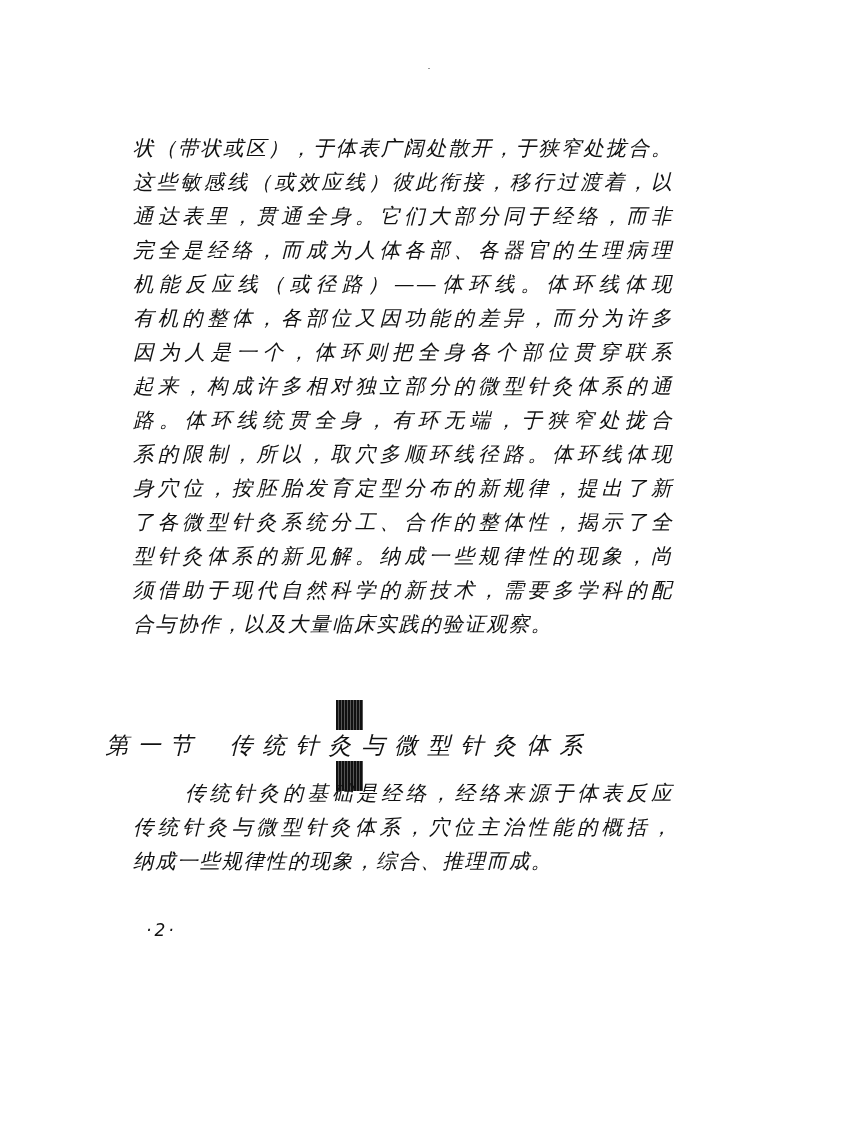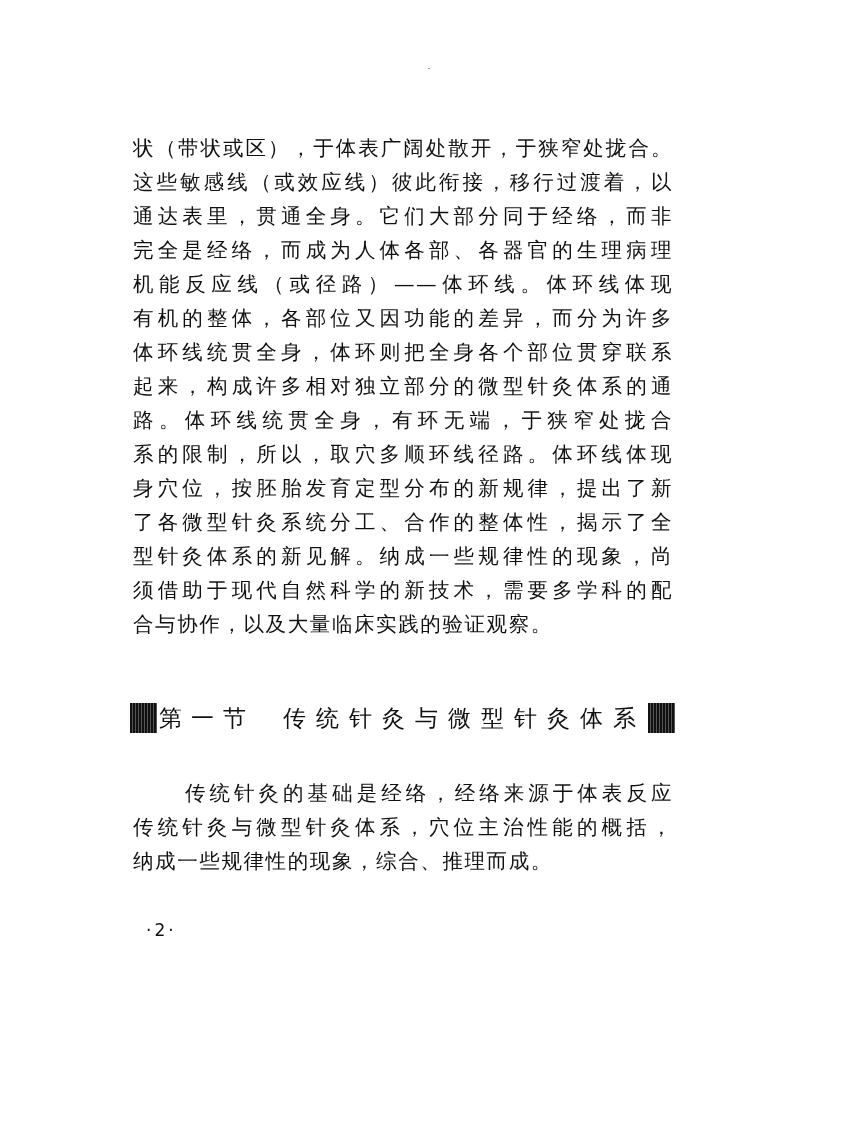--- a/index.html
+++ b/index.html
@@ -11,21 +11,21 @@
       width: 866px;
       height: 1122px;
       position: relative;
       overflow: hidden;
       color: #111111;
       font-family: "DejaVu Serif", "Liberation Serif", serif;
     }
     .page {
       position: absolute;
       left: 0; top: 0;
-      width: 866px; height: 1122px;
+      width: 866px; height: 1122px; font-style: italic;
     }
     .top-mark {
       position: absolute;
       left: 428px; top: 68px;
       width: 2px; height: 1px;
       background: #999;
     }
     .para {
       position: absolute;
       left: 133px;
@@ -53,20 +53,21 @@
       position: absolute;
       left: 130px;
       top: 700px;
       width: 438px;
       height: 36px;
       display: flex;
       align-items: center;
       justify-content: space-between;
       font-size: 23px;
       white-space: nowrap;
+      flex-direction: column;
     }
     .heading-block {
       width: 27px;
       height: 30px;
       background:
         repeating-linear-gradient(90deg, #111 0 2px, #555 2px 3px),
         #111;
       flex: 0 0 auto;
     }
     .heading-text {
@@ -102,21 +103,21 @@
 
   <div class="top-mark"></div>
 
   <p class="para" id="para1">
     <span class="line">状（带状或区），于体表广阔处散开，于狭窄处拢合。</span>
     <span class="line">这些敏感线（或效应线）彼此衔接，移行过渡着，以</span>
     <span class="line">通达表里，贯通全身。它们大部分同于经络，而非</span>
     <span class="line">完全是经络，而成为人体各部、各器官的生理病理</span>
     <span class="line">机能反应线（或径路）——体环线。体环线体现</span>
     <span class="line">有机的整体，各部位又因功能的差异，而分为许多</span>
-    <span class="line">体环线统贯全身，体环则把全身各个部位贯穿联系</span>
+    <span class="line">因为人是一个，体环则把全身各个部位贯穿联系</span>
     <span class="line">起来，构成许多相对独立部分的微型针灸体系的通</span>
     <span class="line">路。体环线统贯全身，有环无端，于狭窄处拢合</span>
     <span class="line">系的限制，所以，取穴多顺环线径路。体环线体现</span>
     <span class="line">身穴位，按胚胎发育定型分布的新规律，提出了新</span>
     <span class="line">了各微型针灸系统分工、合作的整体性，揭示了全</span>
     <span class="line">型针灸体系的新见解。纳成一些规律性的现象，尚</span>
     <span class="line">须借助于现代自然科学的新技术，需要多学科的配</span>
     <span class="line last">合与协作，以及大量临床实践的验证观察。</span>
   </p>
 

